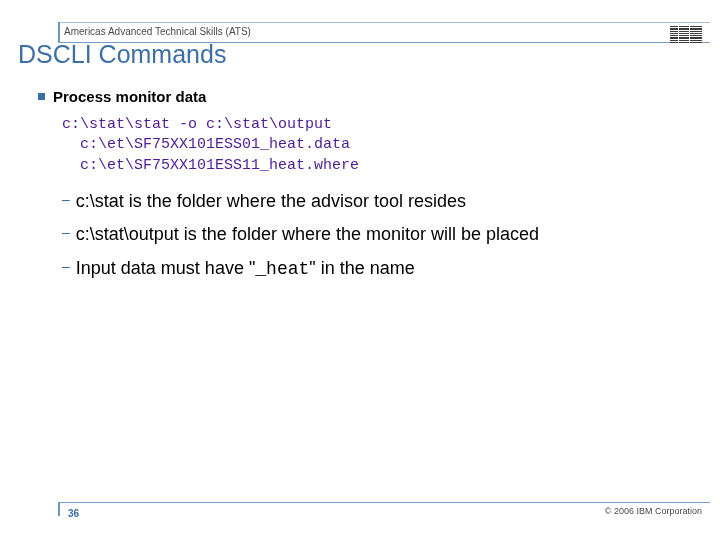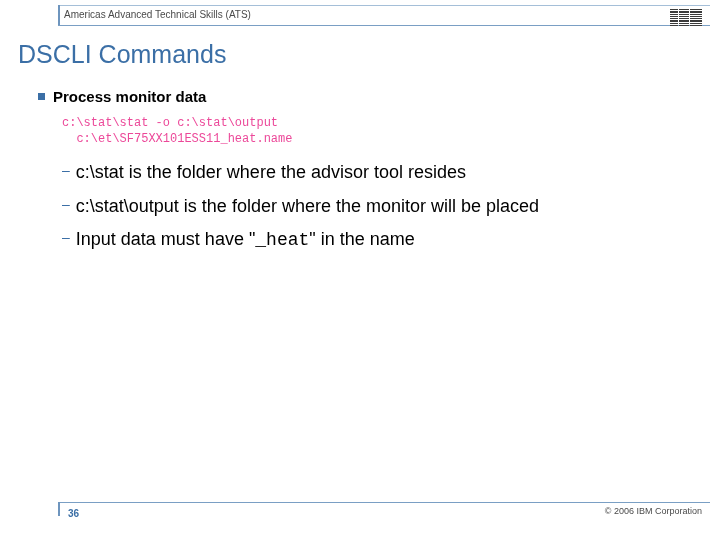--- a/index.html
+++ b/index.html
@@ -1,35 +1,35 @@
 <!DOCTYPE html>
 <html><head>
 <meta charset="utf-8">
 <style>
   * { margin: 0; padding: 0; box-sizing: border-box; }
   html, body { width: 720px; height: 540px; font-family: Arial, Helvetica, sans-serif; background: #fff; overflow: hidden; }
   .slide { position: relative; width: 720px; height: 540px; }
-  .topbar { position: absolute; top: 5px; left: 0; right: 0; height: 24px; }
+  .topbar { position: absolute; top: 22px; left: 0; right: 0; height: 24px; }
   .topbar-line-top { position: absolute; top: 0; left: 58px; right: 10px; height: 1px; background: #a5bfd8; }
   .topbar-line-bot { position: absolute; top: 20px; left: 58px; right: 10px; height: 1px; background: #7a9fc4; }
   .topbar-tick { position: absolute; top: 0; height: 20px; width: 2px; background: #6e95be; }
   .topbar-tick.l { left: 58px; }
   .breadcrumb { position: absolute; top: 4px; left: 64px; font-size: 10px; color: #4a4a4a; }
   .ibm-logo { position: absolute; top: 4px; right: 18px; display: flex; gap: 1px; }
   .ibm-logo .col { display: flex; flex-direction: column; gap: 1px; }
   .ibm-logo .bar { background: #3b3b3b; width: 8px; height: 1.3px; }
   .ibm-logo .b2 { width: 10px; }
   .ibm-logo .b3 { width: 12px; }
   .title { position: absolute; top: 40px; left: 18px; font-size: 25px; color: #3b6fa6; font-weight: 400; text-align: center; }
   .content { position: absolute; top: 88px; left: 38px; right: 30px; }
   .bullet1 { display: flex; align-items: flex-start; margin-bottom: 10px; }
   .sq { width: 7px; height: 7px; background: #3b6fa6; margin-top: 5px; margin-right: 8px; flex-shrink: 0; }
   .b1text { font-size: 15px; font-weight: bold; color: #000; text-align: right; }
   .codeblock { margin-left: 24px; margin-bottom: 14px; }
-  .codeline { font-family: "Courier New", Courier, monospace; font-size: 12px; color: #ec4899; line-height: 1.35; white-space: pre; }
+  .codeline { font-family: "Courier New", Courier, monospace; font-size: 15px; color: #4c1d95; line-height: 1.35; white-space: pre; }
   .sub { display: flex; align-items: flex-start; margin-left: 24px; margin-bottom: 10px; }
   .dash { color: #3b6fa6; font-size: 14px; margin-right: 6px; line-height: 1.3; }
   .subtext { font-size: 18px; color: #000; line-height: 1.3; }
   .mono { font-family: "Courier New", Courier, monospace; }
   .footer { position: absolute; bottom: 16px; left: 0; right: 0; height: 20px; }
   .foot-line { position: absolute; top: -2px; left: 58px; right: 10px; height: 1px; background: #7a9fc4; }
   .foot-tick { position: absolute; top: -2px; left: 58px; width: 2px; height: 14px; background: #6e95be; }
   .pagenum { position: absolute; left: 68px; top: 4px; font-size: 10px; color: #3b6fa6; font-weight: bold; }
   .pagenum .shadow { position: absolute; left: 0.5px; top: 0.5px; color: #c6d6e6; z-index: -1; }
   .copy { position: absolute; right: 18px; top: 2px; font-size: 9px; color: #4a4a4a; }
@@ -82,21 +82,22 @@
 
   <div class="content">
 
     <div class="bullet1">
       <div class="sq"></div>
       <div class="b1text">Process monitor data</div>
     </div>
 
     <div class="codeblock">
       <div class="codeline">c:\stat\stat -o c:\stat\output</div>
-      <div class="codeline">  c:\et\SF75XX101ESS11_heat.name</div>
+      <div class="codeline">  c:\et\SF75XX101ESS01_heat.data</div>
+      <div class="codeline">  c:\et\SF75XX101ESS11_heat.where</div>
     </div>
 
     <div class="sub">
       <span class="dash">–</span>
       <span class="subtext">c:\stat is the folder where the advisor tool resides</span>
     </div>
 
     <div class="sub">
       <span class="dash">–</span>
       <span class="subtext">c:\stat\output is the folder where the monitor will be placed</span>

